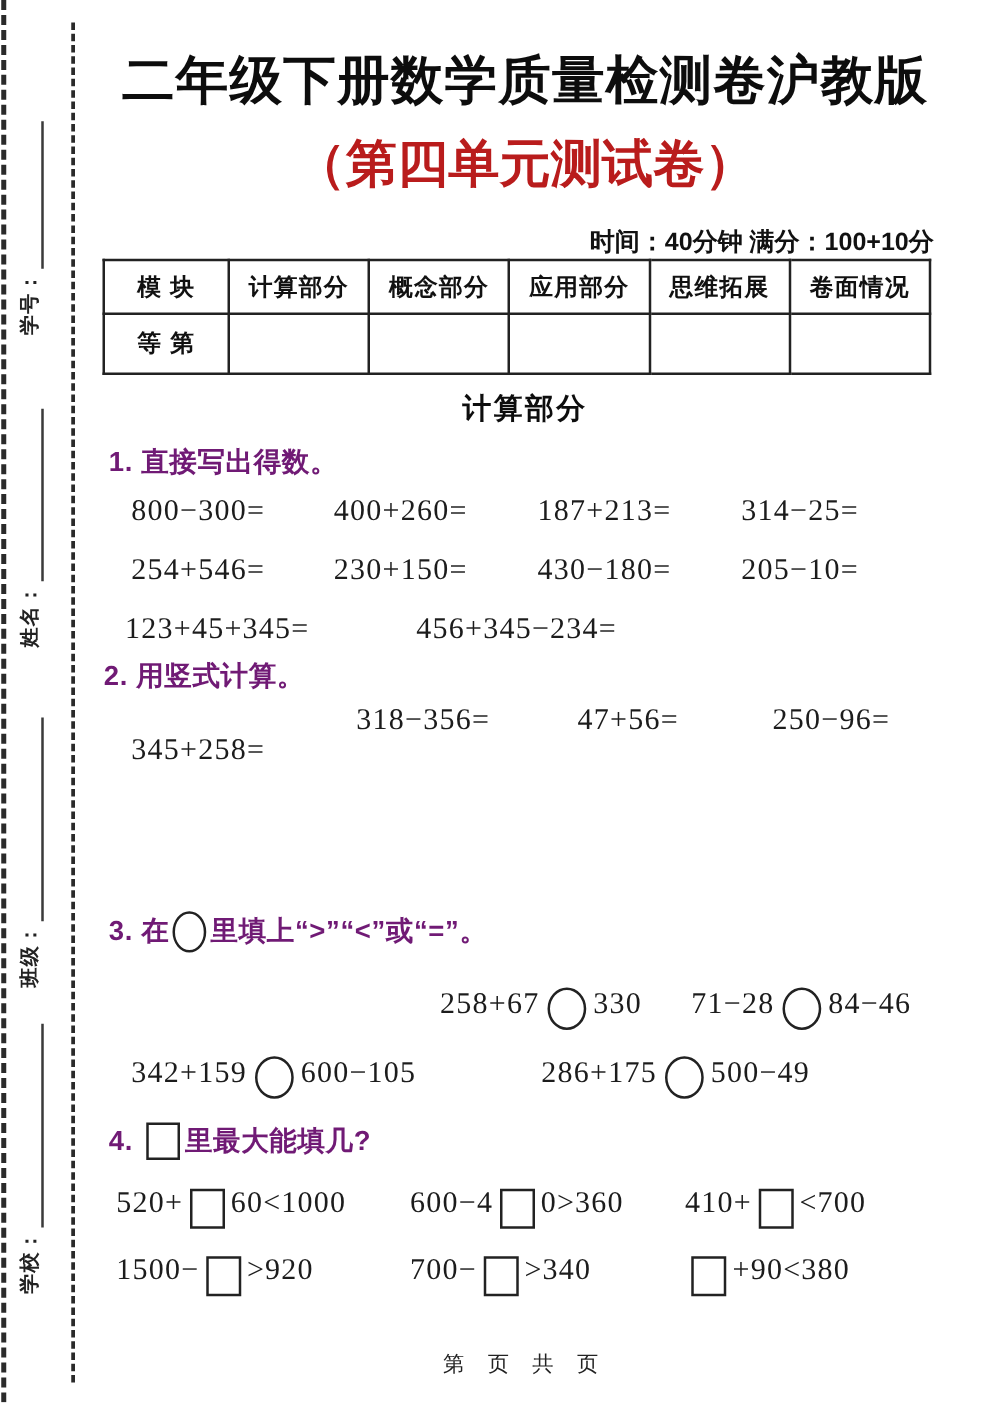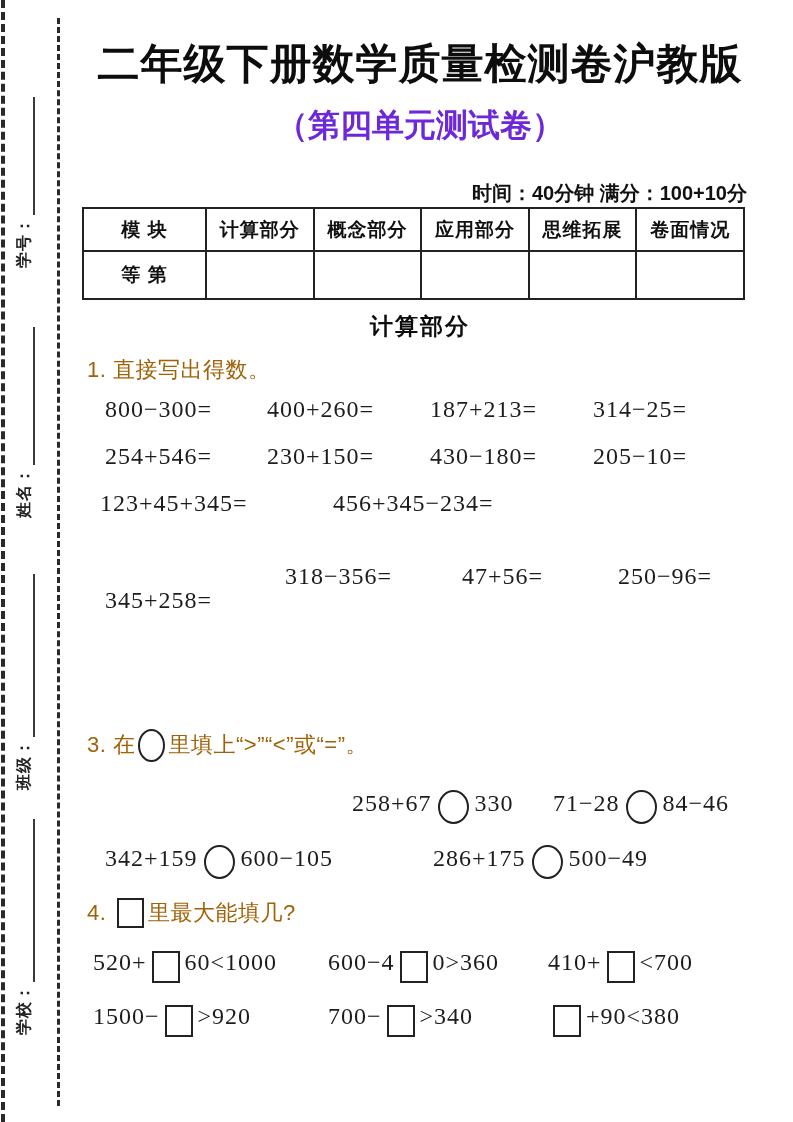--- a/index.html
+++ b/index.html
@@ -35,21 +35,21 @@
     margin-left: 2px;
   }
   .main { position: absolute; left: 85px; top: 0; width: 670px; height: 1122px; }
   .title1 {
     position: absolute; top: 36px; left: 0; width: 100%;
     text-align: center; font-size: 42px; font-weight: bold;
     letter-spacing: 1px; color: #0d0d0d;
   }
   .title2 {
     position: absolute; top: 104px; left: 0; width: 100%;
-    text-align: center; font-size: 32px; font-weight: bold; color: #6d28d9;
+    text-align: center; font-size: 41px; font-weight: bold; color: #b91c1c;
   }
   .meta {
     position: absolute; top: 180px; right: 8px;
     font-size: 20px; font-weight: 600; color: #111;
   }
   table.score {
     position: absolute; top: 207px; left: -3px; width: 663px;
     border-collapse: collapse; table-layout: fixed;
   }
   table.score th, table.score td {
@@ -58,22 +58,22 @@
     letter-spacing: 1px;
   }
   table.score tr.hrow { height: 43px; }
   table.score tr.vrow { height: 48px; }
   .section-title {
     position: absolute; top: 311px; left: 0; width: 100%;
     text-align: center; font-size: 23px; font-weight: bold;
     letter-spacing: 2px; color: #0d0d0d;
   }
   .q-title {
-    position: absolute; left: 0; font-size: 22px; font-weight: normal;
-    color: #a16207; letter-spacing: 0.5px; white-space: nowrap;
+    position: absolute; left: 0; font-size: 22px; font-weight: bold;
+    color: #701a75; letter-spacing: 0.5px; white-space: nowrap;
   }
   .eq {
     position: absolute; white-space: nowrap;
     font-family: "Liberation Serif", serif;
     font-size: 24px; color: #1c1c1c; letter-spacing: 1px;
   }
   .circle {
     display: inline-block; width: 31px; height: 34px;
     border: 2px solid #222; border-radius: 50%;
     vertical-align: middle; margin: 0 6px; position: relative; top: 2px;
@@ -117,21 +117,21 @@
 
   <div class="main">
 
     <div class="title1">二年级下册数学质量检测卷沪教版</div>
     <div class="title2">（第四单元测试卷）</div>
     <div class="meta">时间：40分钟  满分：100+10分</div>
 
     <table class="score">
       <tbody>
           <tr class="hrow">
-        <th style="width:123px;">模 块</th>
+        <th style="width:100px;">模 块</th>
         <th>计算部分</th>
         <th>概念部分</th>
         <th>应用部分</th>
         <th>思维拓展</th>
         <th>卷面情况</th>
       </tr>
       <tr class="vrow">
         <td>等 第</td>
         <td></td>
         <td></td>
@@ -149,20 +149,21 @@
     <span class="eq" style="top:396px; left:182px;">400+260=</span>
     <span class="eq" style="top:396px; left:345px;">187+213=</span>
     <span class="eq" style="top:396px; left:508px;">314−25=</span>
     <span class="eq" style="top:443px; left:20px;">254+546=</span>
     <span class="eq" style="top:443px; left:182px;">230+150=</span>
     <span class="eq" style="top:443px; left:345px;">430−180=</span>
     <span class="eq" style="top:443px; left:508px;">205−10=</span>
     <span class="eq" style="top:490px; left:15px;">123+45+345=</span>
     <span class="eq" style="top:490px; left:248px;">456+345−234=</span>
 
+    <div class="q-title" style="top:526px; left:-2px;">2. 用竖式计算。</div>
     <span class="eq" style="top:563px; left:20px;margin-top:24px;">345+258=</span>
     <span class="eq" style="top:563px; left:200px;">318−356=</span>
     <span class="eq" style="top:563px; left:377px;">47+56=</span>
     <span class="eq" style="top:563px; left:533px;">250−96=</span>
 
     <div class="q-title" style="top:730px; left:2px;"><span>3. 在</span><span class="circle small"></span><span>里填上“&gt;”“&lt;”或“=”。</span></div>
     <span class="eq" style="top:788px; left:267px;"><span>258+67</span><span class="circle"></span><span>330</span></span>
     <span class="eq" style="top:788px; left:468px;"><span>71−28</span><span class="circle"></span><span>84−46</span></span>
     <span class="eq" style="top:843px; left:20px;"><span>342+159</span><span class="circle"></span><span>600−105</span></span>
     <span class="eq" style="top:843px; left:348px;"><span>286+175</span><span class="circle"></span><span>500−49</span></span>
@@ -170,14 +171,15 @@
     <div class="q-title" style="top:898px; left:2px;"><span>4. </span><span class="sqbox small"></span><span>里最大能填几?</span></div>
     <span class="eq" style="top:948px; left:8px;"><span>520+</span><span class="sqbox"></span><span>60&lt;1000</span></span>
     <span class="eq" style="top:948px; left:243px;"><span>600−4</span><span class="sqbox"></span><span>0&gt;360</span></span>
     <span class="eq" style="top:948px; left:463px;"><span>410+</span><span class="sqbox"></span><span>&lt;700</span></span>
     <span class="eq" style="top:1002px; left:8px;"><span>1500−</span><span class="sqbox"></span><span>&gt;920</span></span>
     <span class="eq" style="top:1002px; left:243px;"><span>700−</span><span class="sqbox"></span><span>&gt;340</span></span>
     <span class="eq" style="top:1002px; left:463px;"><span></span><span class="sqbox"></span><span>+90&lt;380</span></span>
 
   </div>
 
+  <div class="footer">第 页 共 页</div>
 
 </div>
 
 </body></html>

